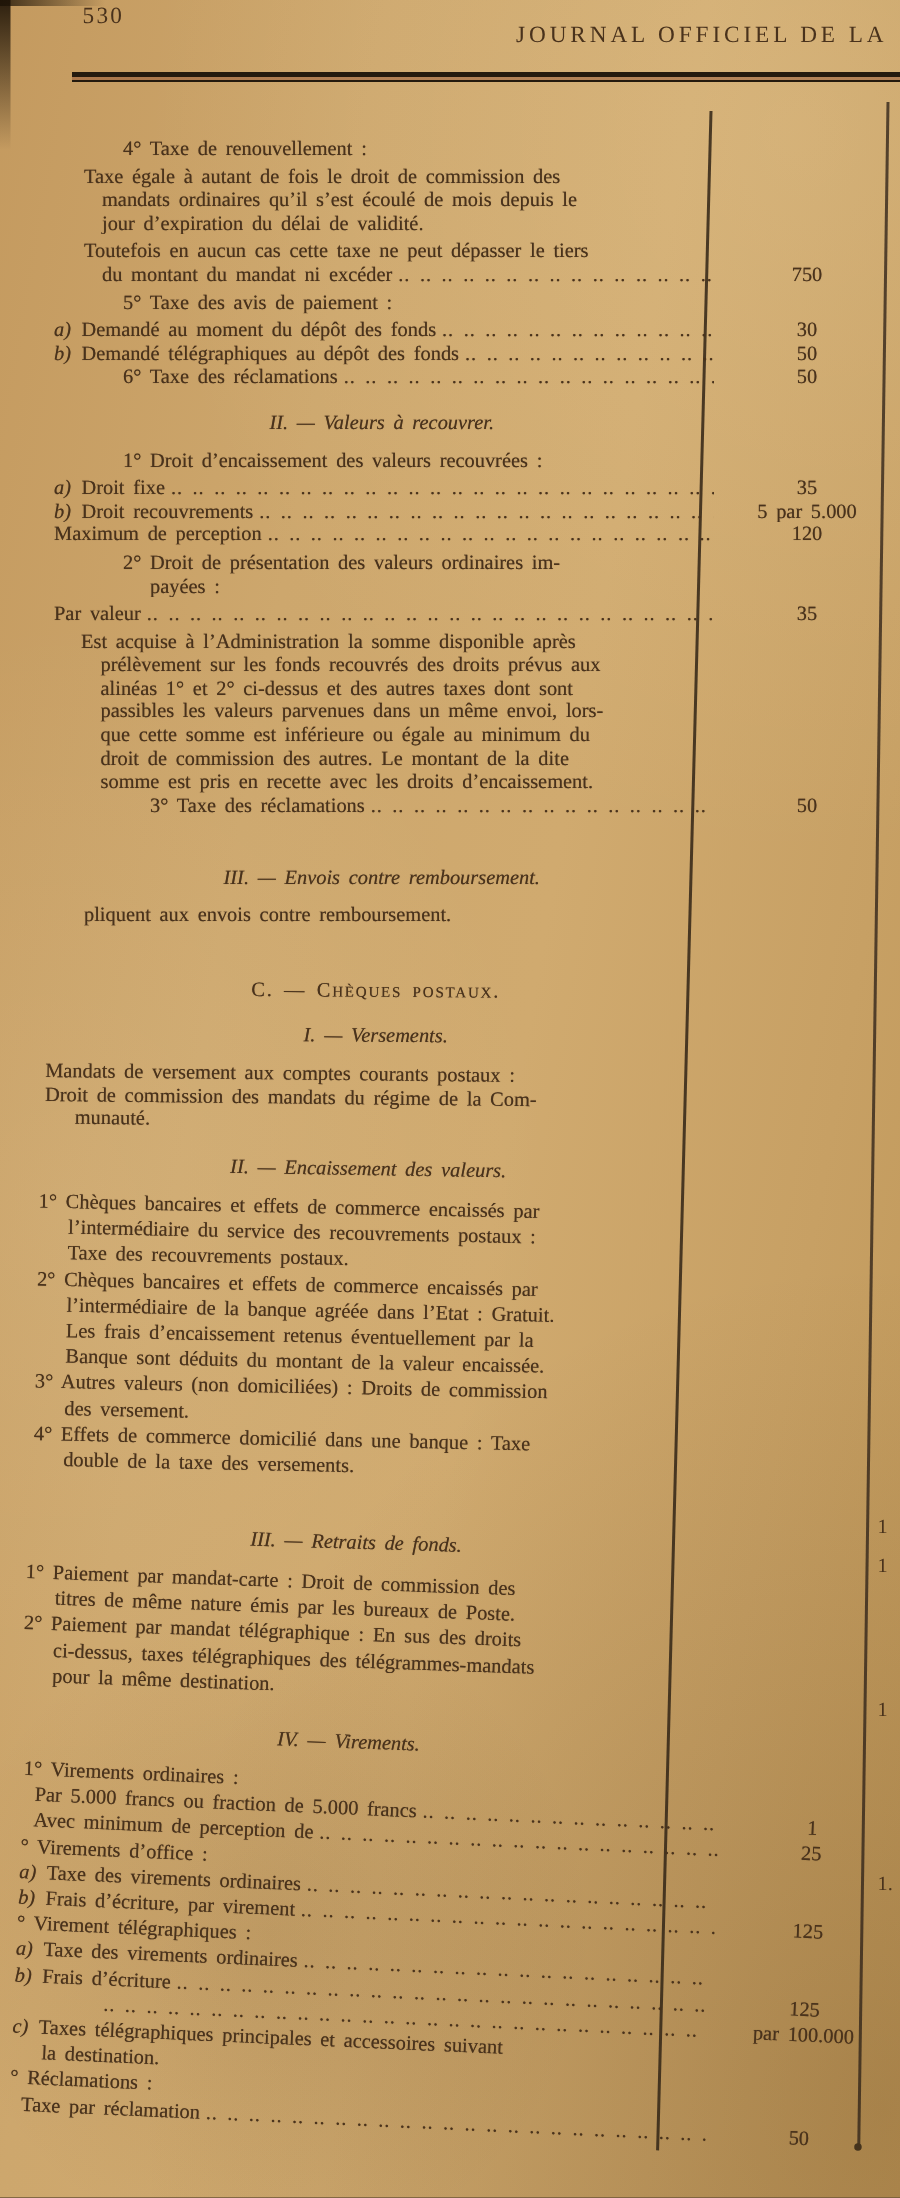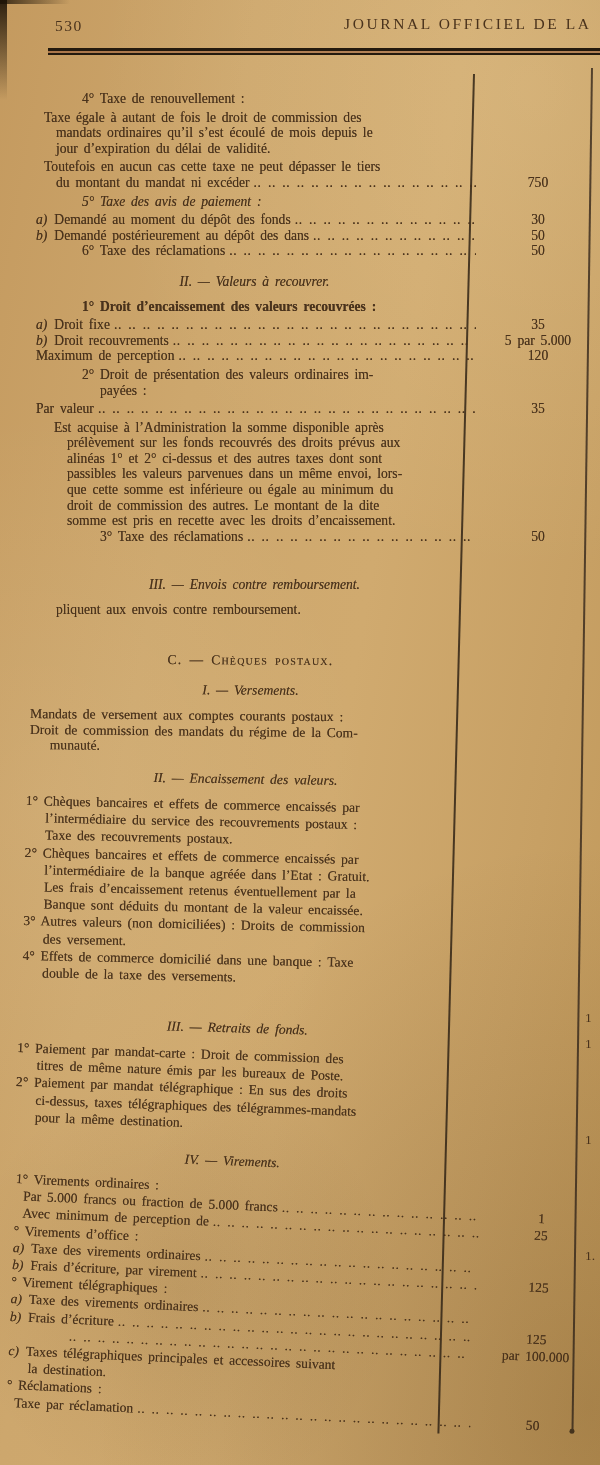--- a/index.html
+++ b/index.html
@@ -11,21 +11,21 @@
       radial-gradient(120% 55% at 88% 6%, rgba(255,236,190,.16), transparent 60%),
       radial-gradient(90% 45% at 8% 55%, rgba(255,242,205,.10), transparent 60%),
       radial-gradient(150% 70% at 98% 96%, rgba(80,52,18,.22), transparent 55%),
       radial-gradient(60% 25% at 30% 88%, rgba(70,45,15,.10), transparent 60%),
       linear-gradient(100deg,#c49a5f,#cda76d 30%,#d0aa6f 55%,#c7a064 80%,#bf9758);
   }
   .edge-tl{position:absolute;left:0;top:0;width:7px;height:100px;
     background:linear-gradient(180deg,rgba(28,18,6,.9),rgba(28,18,6,0));}
   .edge-top{position:absolute;left:0;top:0;width:70px;height:4px;
     background:linear-gradient(90deg,rgba(28,18,6,.8),rgba(28,18,6,0));}
-  .pagenum{position:absolute;left:55px;top:17px;font-size:15.5px;letter-spacing:1.5px;}
+  .pagenum{position:absolute;left:55px;top:2px;font-size:15.5px;letter-spacing:1.5px;}
   .masthead{position:absolute;left:344px;top:15px;font-size:15.5px;letter-spacing:2.6px;white-space:nowrap;}
   .rule-top{position:absolute;left:48px;top:48px;width:552px;height:8px;
     background:linear-gradient(#241a0e 0 3.2px, rgba(130,62,40,.40) 3.2px 5.2px, #241a0e 5.2px 7px, transparent 7px);}
   .rule-col{position:absolute;left:473px;top:74px;width:1.6px;height:1360px;background:#352818;
     transform-origin:top left;transform:rotate(1.5deg);opacity:.88;}
   .rule-edge{position:absolute;left:591px;top:68px;width:1.5px;height:1364px;background:#33261a;
     transform-origin:top left;transform:rotate(0.82deg);opacity:.8;}
   .rule-edge:after{content:"";position:absolute;left:-2px;bottom:-2px;width:5px;height:5px;
     border-radius:50%;background:#2c2012;}
   .margin-digit{position:absolute;left:585px;font-size:13.5px;white-space:nowrap;}
@@ -66,67 +66,67 @@
       <span class="margin-digit" style="top: 1036px;">1</span>
       <span class="margin-digit" style="top: 1132px;">1</span>
       <span class="margin-digit" style="top: 1248px;">1.</span>
     </div>
   <div class="page-body" id="page-body">
       <div class="block" style="transform: rotate(0deg); transform-origin: 0px 50%; margin-left: 0px; text-align: center;">
         <div class="line ind-num pad-end">
           <span class="t">4° Taxe de renouvellement :</span>
         </div>
       </div>
-      <div class="block" style="transform: rotate(0deg); transform-origin: 0px 50%; margin-left: 0px;">
+      <div class="block" style="transform: rotate(0deg); transform-origin: 0px 50%; margin-left: 12px;">
         <div class="line ind-first pad-end">
           <span class="t">Taxe égale à autant de fois le droit de commission des</span>
         </div>
         <div class="line ind-cont pad-end">
           <span class="t">mandats ordinaires qu’il s’est écoulé de mois depuis le</span>
         </div>
         <div class="line ind-cont pad-end">
           <span class="t">jour d’expiration du délai de validité.</span>
         </div>
       </div>
-      <div class="block" style="transform: rotate(0deg); transform-origin: 0px 50%; margin-left: 0px;">
+      <div class="block" style="transform: rotate(0deg); transform-origin: 0px 50%; margin-left: 12px;">
         <div class="line ind-first pad-end">
           <span class="t">Toutefois en aucun cas cette taxe ne peut dépasser le tiers</span>
         </div>
         <div class="line ind-cont">
           <span class="t">du montant du mandat ni excéder</span>
           <span class="leader"> .. .. .. .. .. .. .. .. .. .. .. .. .. .. .. .. .. .. .. .. .. .. .. .. .. .. .. ..</span>
           <span class="value">750</span>
         </div>
       </div>
-      <div class="block" style="transform: rotate(0deg); transform-origin: 0px 50%; margin-left: 0px; font-style: italic;">
+      <div class="block" style="transform: rotate(0deg); transform-origin: 0px 50%; margin-left: 0px;">
         <div class="line ind-num pad-end">
           <span class="t">5° Taxe des avis de paiement :</span>
         </div>
       </div>
       <div class="block" style="transform: rotate(0deg); transform-origin: 0px 50%; margin-left: 0px;">
         <div class="line ind-alpha">
           <span class="pre">a)</span>
           <span class="t">Demandé au moment du dépôt des fonds</span>
           <span class="leader"> .. .. .. .. .. .. .. .. .. .. .. .. .. .. .. .. .. .. .. .. .. .. .. .. .. .. .. ..</span>
           <span class="value">30</span>
         </div>
         <div class="line ind-alpha">
           <span class="pre">b)</span>
-          <span class="t">Demandé postérieurement au dépôt des dans</span>
+          <span class="t">Demandé télégraphiques au dépôt des fonds</span>
           <span class="leader"> .. .. .. .. .. .. .. .. .. .. .. .. .. .. .. .. .. .. .. .. .. .. .. .. .. .. .. ..</span>
           <span class="value">50</span>
         </div>
         <div class="line ind-num">
           <span class="t">6° Taxe des réclamations</span>
           <span class="leader"> .. .. .. .. .. .. .. .. .. .. .. .. .. .. .. .. .. .. .. .. .. .. .. .. .. .. .. ..</span>
           <span class="value">50</span>
         </div>
       </div>
       <div class="block h it" style="transform: rotate(0deg); transform-origin: 0px 50%; margin-left: 0px;">II. — Valeurs à recouvrer.</div>
-      <div class="block" style="transform: rotate(0deg); transform-origin: 0px 50%; margin-left: 0px; font-weight: bold;">
+      <div class="block" style="transform: rotate(0deg); transform-origin: 0px 50%; margin-left: 0px;">
         <div class="line ind-num pad-end">
           <span class="t">1° Droit d’encaissement des valeurs recouvrées :</span>
         </div>
       </div>
       <div class="block" style="transform: rotate(0deg); transform-origin: 0px 50%; margin-left: 0px;">
         <div class="line ind-alpha">
           <span class="pre">a)</span>
           <span class="t">Droit fixe</span>
           <span class="leader"> .. .. .. .. .. .. .. .. .. .. .. .. .. .. .. .. .. .. .. .. .. .. .. .. .. .. .. ..</span>
           <span class="value">35</span>

